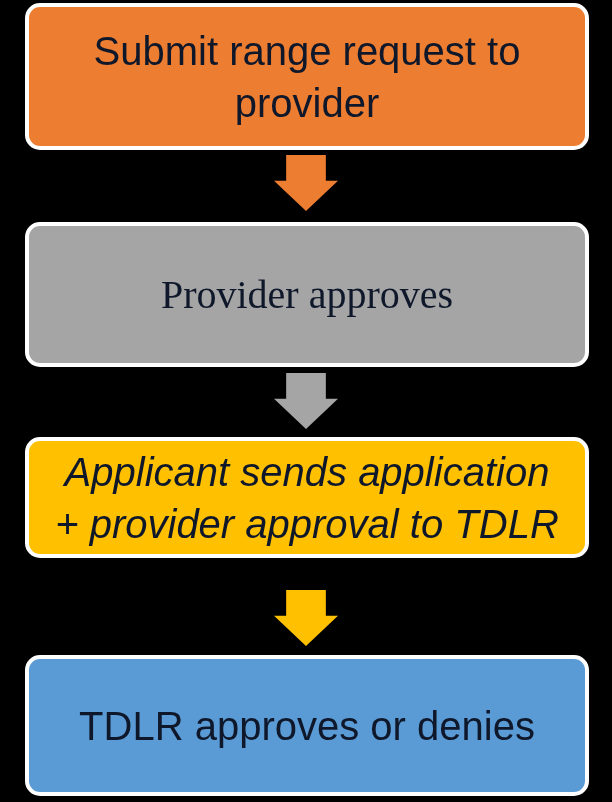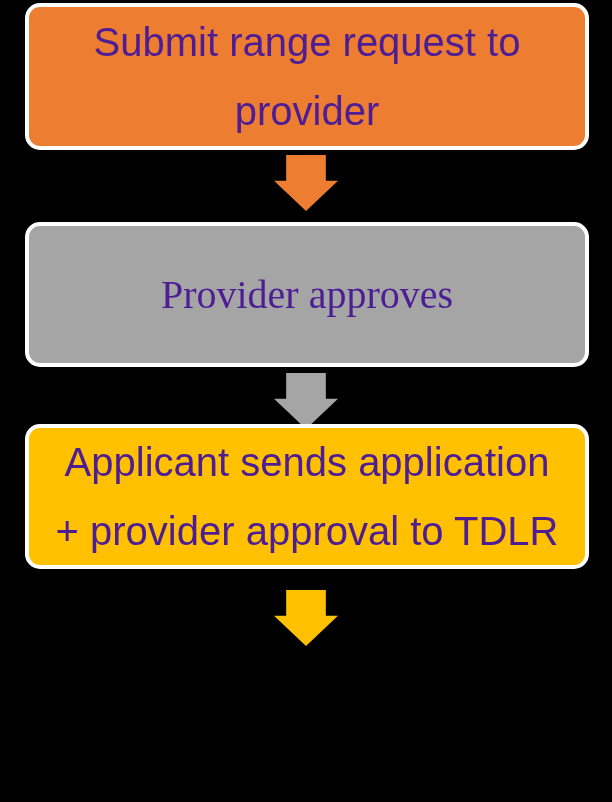--- a/index.html
+++ b/index.html
@@ -20,30 +20,30 @@
     left: 25px;
     width: 564px;
     box-sizing: border-box;
     border: 4px solid #ffffff;
     border-radius: 15px;
     display: flex;
     align-items: center;
     justify-content: center;
   }
   .step-label {
-    color: #4c1d95;
+    color: #0f172a;
     font-size: 40px;
-    line-height: 69px;
+    line-height: 52px;
     text-align: center;
     white-space: pre-line;
     padding: 0 8px;
   }
   .step-1 { top: 3px;   height: 147px; }
   .step-2 { top: 222px; height: 145px; }
-  .step-3 { top: 424px; height: 145px; }
+  .step-3 { top: 437px; height: 121px; font-style: italic; }
   .step-4 { top: 655px; height: 141px; }
   .down-arrow {
     position: absolute;
     left: 274px;
     width: 64px;
     height: 56px;
     clip-path: polygon(19% 0, 81% 0, 81% 46%, 100% 46%, 50% 100%, 0 46%, 19% 46%);
   }
   .arrow-1 { top: 155px; }
   .arrow-2 { top: 373px; }
@@ -67,14 +67,17 @@
 
   <div class="down-arrow arrow-2" style="background-color: rgb(165, 165, 165);"></div>
 
   <div class="step step-3" style="background-color: rgb(255, 192, 0);">
     <span class="step-label">Applicant sends application
 + provider approval to TDLR</span>
   </div>
 
   <div class="down-arrow arrow-3" style="background-color: rgb(255, 192, 0);"></div>
 
+  <div class="step step-4" style="background-color: rgb(91, 155, 213);">
+    <span class="step-label">TDLR approves or denies</span>
+  </div>
 
 </div>
 
 </body></html>

